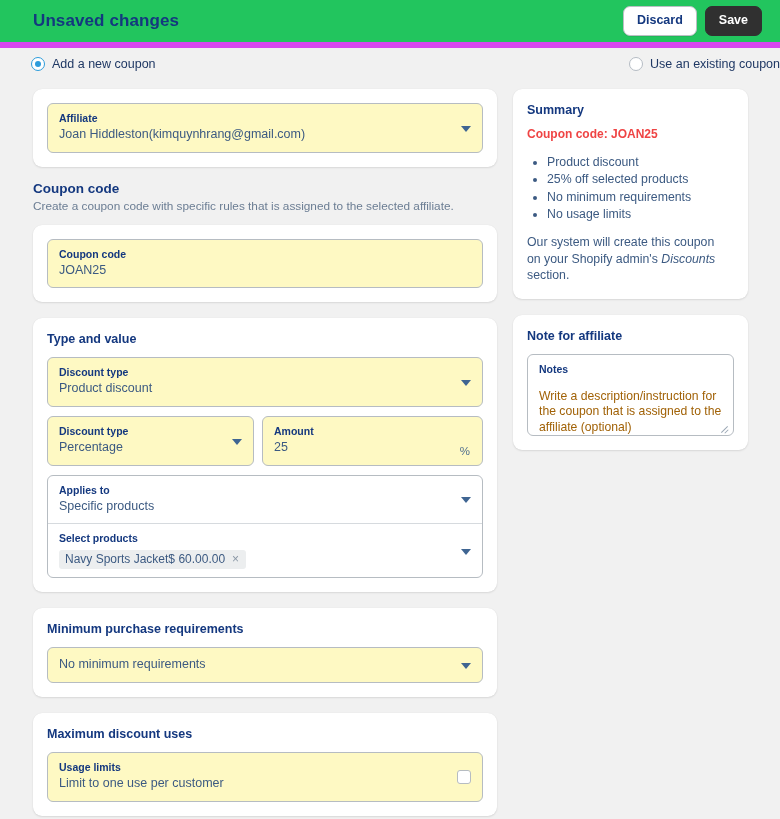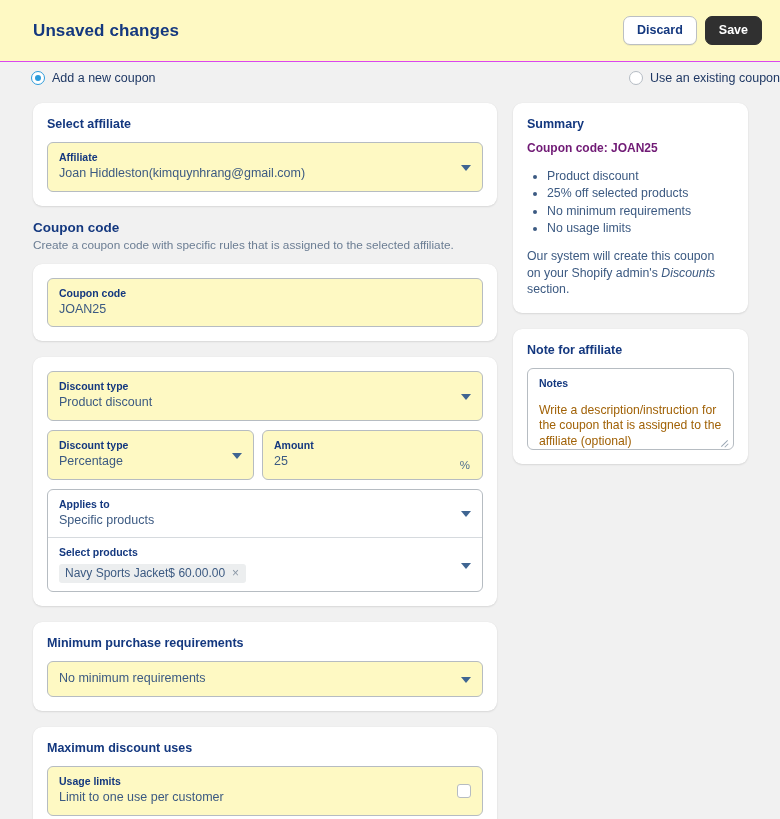--- a/index.html
+++ b/index.html
@@ -10,23 +10,23 @@
   }
   body {
     background: #f1f1f1;
     font-family: "Liberation Sans", sans-serif;
     color: #1f3864;
     -webkit-font-smoothing: antialiased;
   }
 
   
   .topbar {
-    height: 62px;
-    background: #fef9c3;
-    border-bottom: 1px solid #d946ef;
+    height: 48px;
+    background: #22c55e;
+    border-bottom: 6px solid #d946ef;
     display: flex;
     align-items: center;
     padding: 0 18px 0 33px;
   }
   .topbar-title {
     font-size: 17px;
     font-weight: 700;
     color: #14387f;
     letter-spacing: .1px;
     flex: 1;
@@ -208,21 +208,21 @@
   
   .sum-h {
     font-size: 12.5px;
     font-weight: 700;
     color: #14387f;
     margin: 0 0 10px 0;
   }
   .sum-code {
     font-size: 12px;
     font-weight: 700;
-    color: #701a75;
+    color: #ef4444;
     margin: 0 0 13px 0;
   }
   .sum-rules-h {
     font-size: 12px;
     font-weight: 700;
     color: #14387f;
     margin: 0 0 3px 0;
   }
   .sum-list {
     margin: 0 0 12px 0;
@@ -294,41 +294,41 @@
     <span class="radio-dot"></span>
     <span>Use an existing coupon</span>
   </label>
 </div>
 
 <div class="content">
 
   <div class="col-left">
 
     <div class="card">
-      <div class="card-title">Select affiliate</div>
       <div class="field">
         <div class="field-label">Affiliate</div>
         <div class="field-value">Joan Hiddleston(kimquynhrang@gmail.com)</div>
         <span class="caret"></span>
       </div>
     </div>
 
     <div style="padding:0 0 0 0;margin:-2px 0 10px 0;">
       <div style="font-size:13.5px;font-weight:700;color:#14387f;margin-bottom:3px;">Coupon code</div>
       <div style="font-size:11.8px;color:#6b7d93;line-height:1.35;">Create a coupon code with specific rules that is assigned to the selected affiliate.</div>
     </div>
 
     <div class="card" style="padding:14px;">
       <div class="field">
         <div class="field-label">Coupon code</div>
         <div class="field-value">JOAN25</div>
       </div>
     </div>
 
     <div class="card">
+      <div class="card-title">Type and value</div>
 
       <div class="field">
         <div class="field-label">Discount type</div>
         <div class="field-value">Product discount</div>
         <span class="caret"></span>
       </div>
 
       <div class="row-2">
         <div class="field">
           <div class="field-label">Discount type</div>

